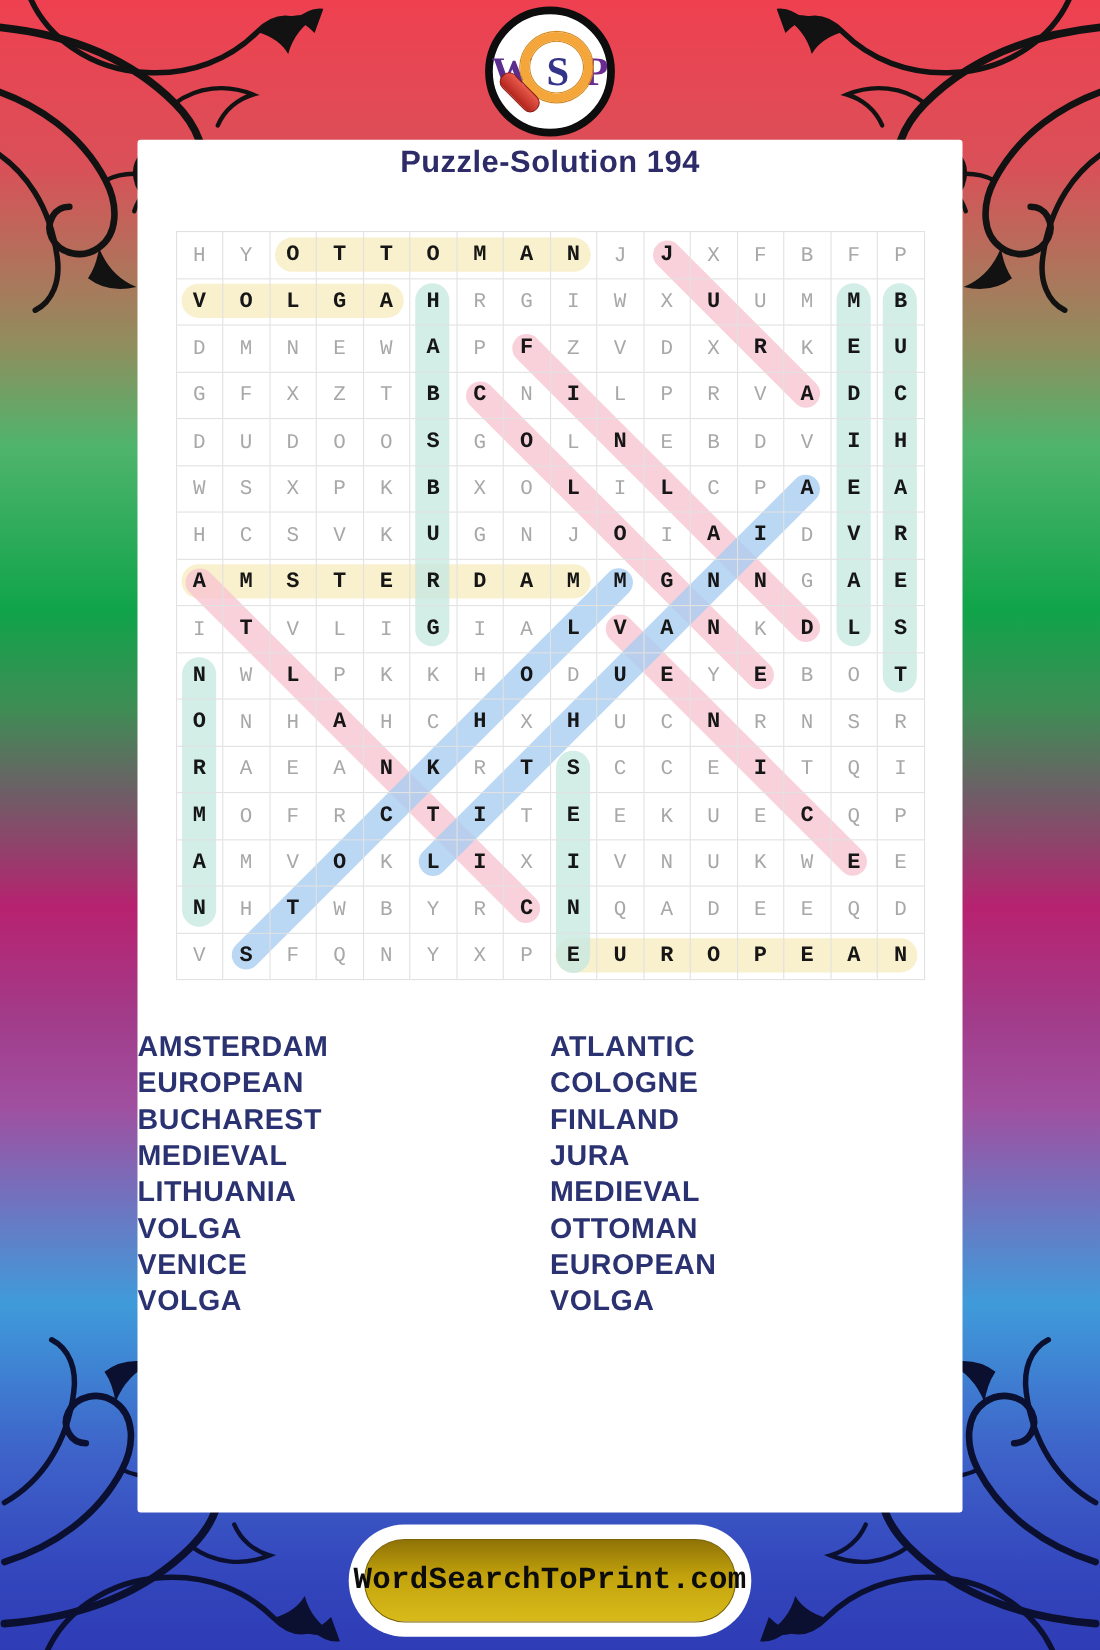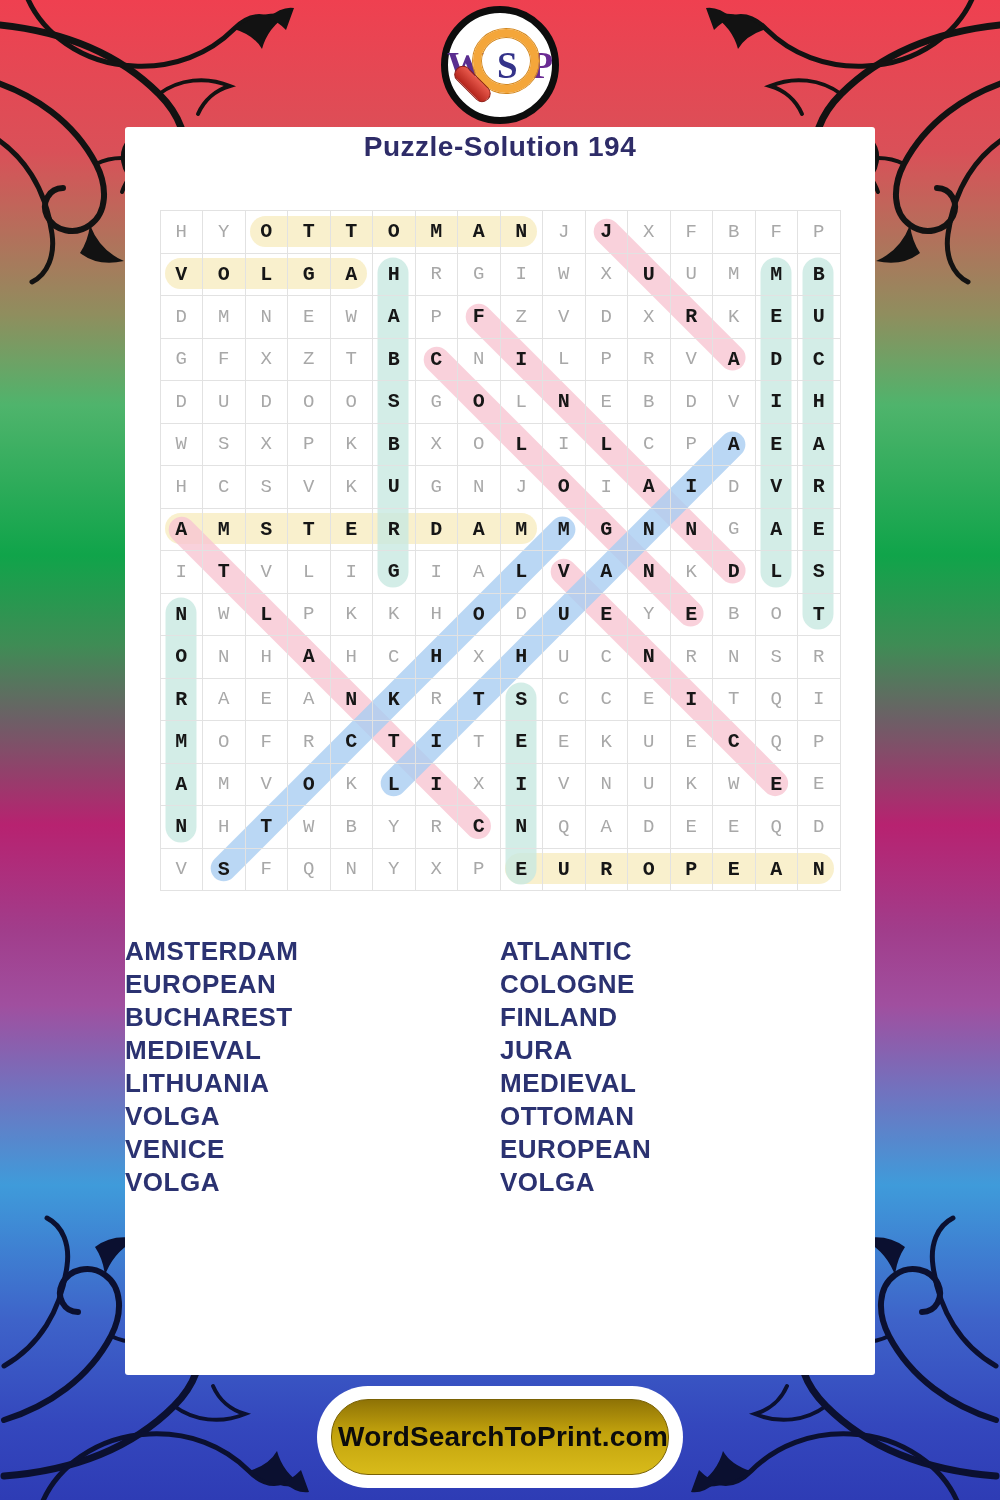--- a/index.html
+++ b/index.html
@@ -46,21 +46,21 @@
   
   .words{display:flex;margin-top:44px;}
   .wcol{flex:1;text-align:left;}
   .word{font-size:26px;line-height:33px;font-weight:bold;color:#2b3271;letter-spacing:.5px;}
   
   .footer-wrap{position:absolute;left:50%;top:1386px;transform:translateX(-50%);
     width:366px;height:102px;background:#fff;border-radius:51px;z-index:5;
     display:flex;align-items:center;justify-content:center;cursor:pointer;}
   .gold-btn{width:336px;height:74px;border-radius:37px;
     background:linear-gradient(180deg,#8f7306,#c3a30d 45%,#d8bb1a);
-    border:1px solid #7a6205;display:flex;align-items:center;justify-content:flex-end;}
+    border:1px solid #7a6205;display:flex;align-items:center;justify-content:center;font-family:Liberation Mono, monospace;}
   .gold-btn span{font-weight:bold;font-size:28px;color:#0c0c0c;letter-spacing:.2px;}
 </style>
 </head>
 <body>
 
 <svg width="0" height="0" style="position:absolute">
   <defs>
     <g id="flourish" fill="none" stroke="currentColor" stroke-linecap="round">
       <path stroke-width="7" d="M-5,30 C60,35 120,55 165,100 C185,120 196,146 188,168 C181,187 160,196 144,187 C129,178 126,158 137,147 C146,138 161,140 166,151"></path>
       <path stroke-width="6" d="M-5,86 C40,100 80,128 102,170 C114,193 113,219 96,231 C81,242 60,237 53,222 C47,209 55,194 69,194"></path>

